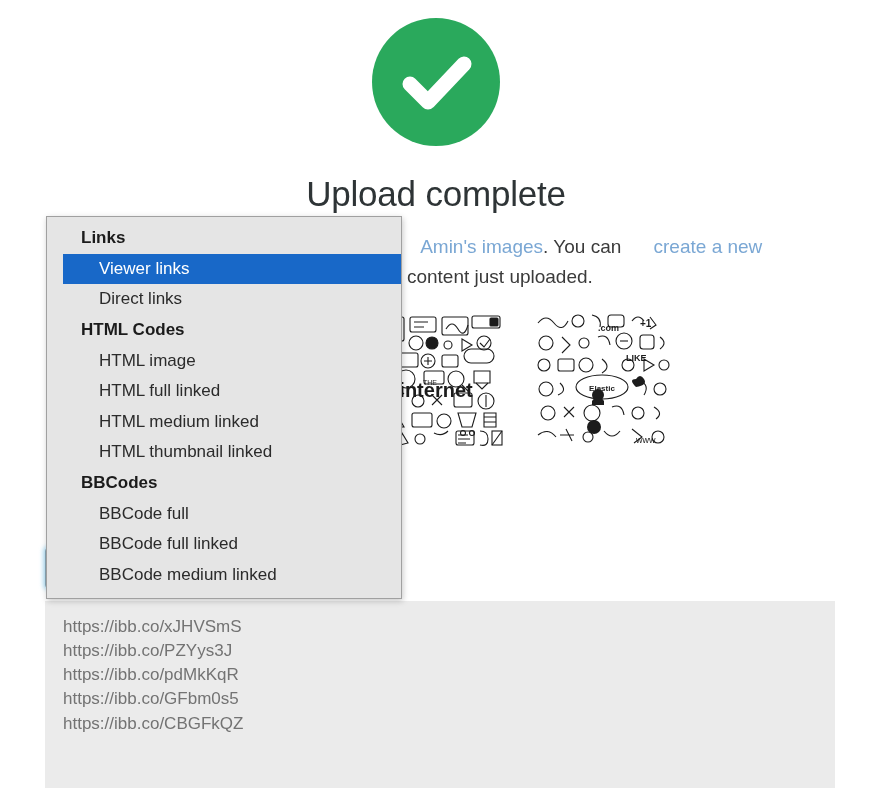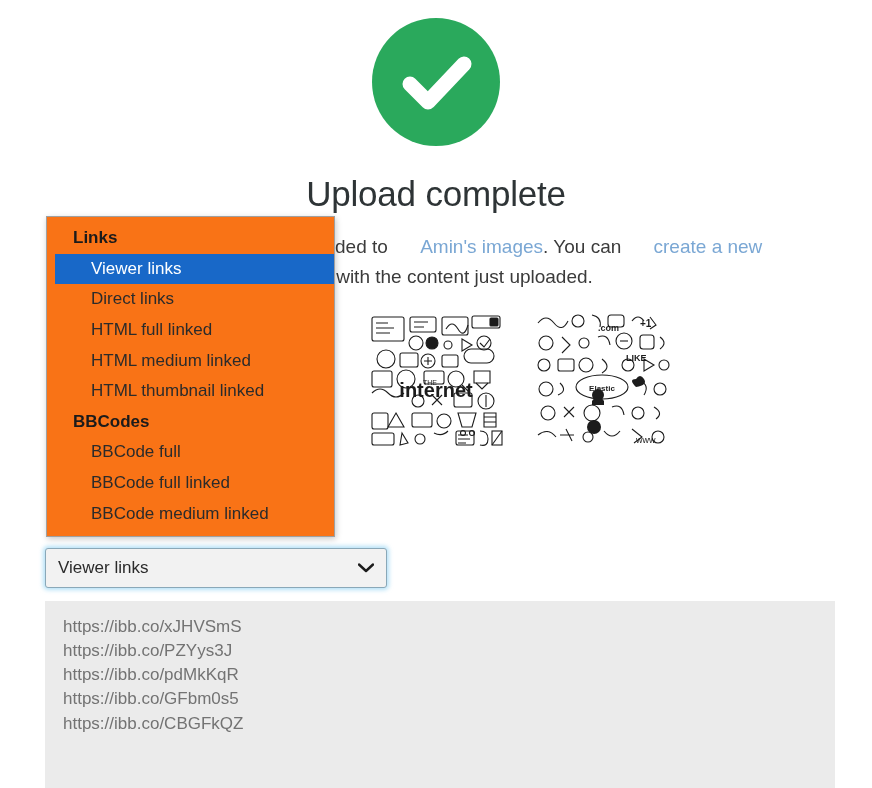--- a/index.html
+++ b/index.html
@@ -102,25 +102,25 @@
     top: 50%;
     transform: translateY(-50%);
     line-height: 0;
   }
 
   
   .dropdown-panel {
     position: absolute;
     left: 46px;
     top: 216px;
-    width: 289px;
-    background: #f97316;
+    width: 356px;
+    background: #e5e5e5;
     border: 1px solid #a0a0a0;
     box-shadow: 1px 2px 6px rgba(0,0,0,0.22);
-    padding: 6px 0 7px 8px;
+    padding: 6px 0 7px 16px;
     box-sizing: border-box;
     z-index: 30;
     font-size: 17px;
   }
   .dd-group {
     font-weight: bold;
     color: #1b1b1b;
     padding: 3px 0 3px 18px;
     line-height: 1.45;
   }
@@ -345,20 +345,22 @@
     </span>
   </div>
 </div>
 
 <div class="dropdown-panel">
 
   <div class="dd-group">Links</div>
   <div class="dd-item selected">Viewer links</div>
   <div class="dd-item">Direct links</div>
 
+  <div class="dd-group">HTML Codes</div>
+  <div class="dd-item">HTML image</div>
   <div class="dd-item">HTML full linked</div>
   <div class="dd-item">HTML medium linked</div>
   <div class="dd-item">HTML thumbnail linked</div>
 
   <div class="dd-group">BBCodes</div>
   <div class="dd-item">BBCode full</div>
   <div class="dd-item">BBCode full linked</div>
   <div class="dd-item">BBCode medium linked</div>
 </div>
 

